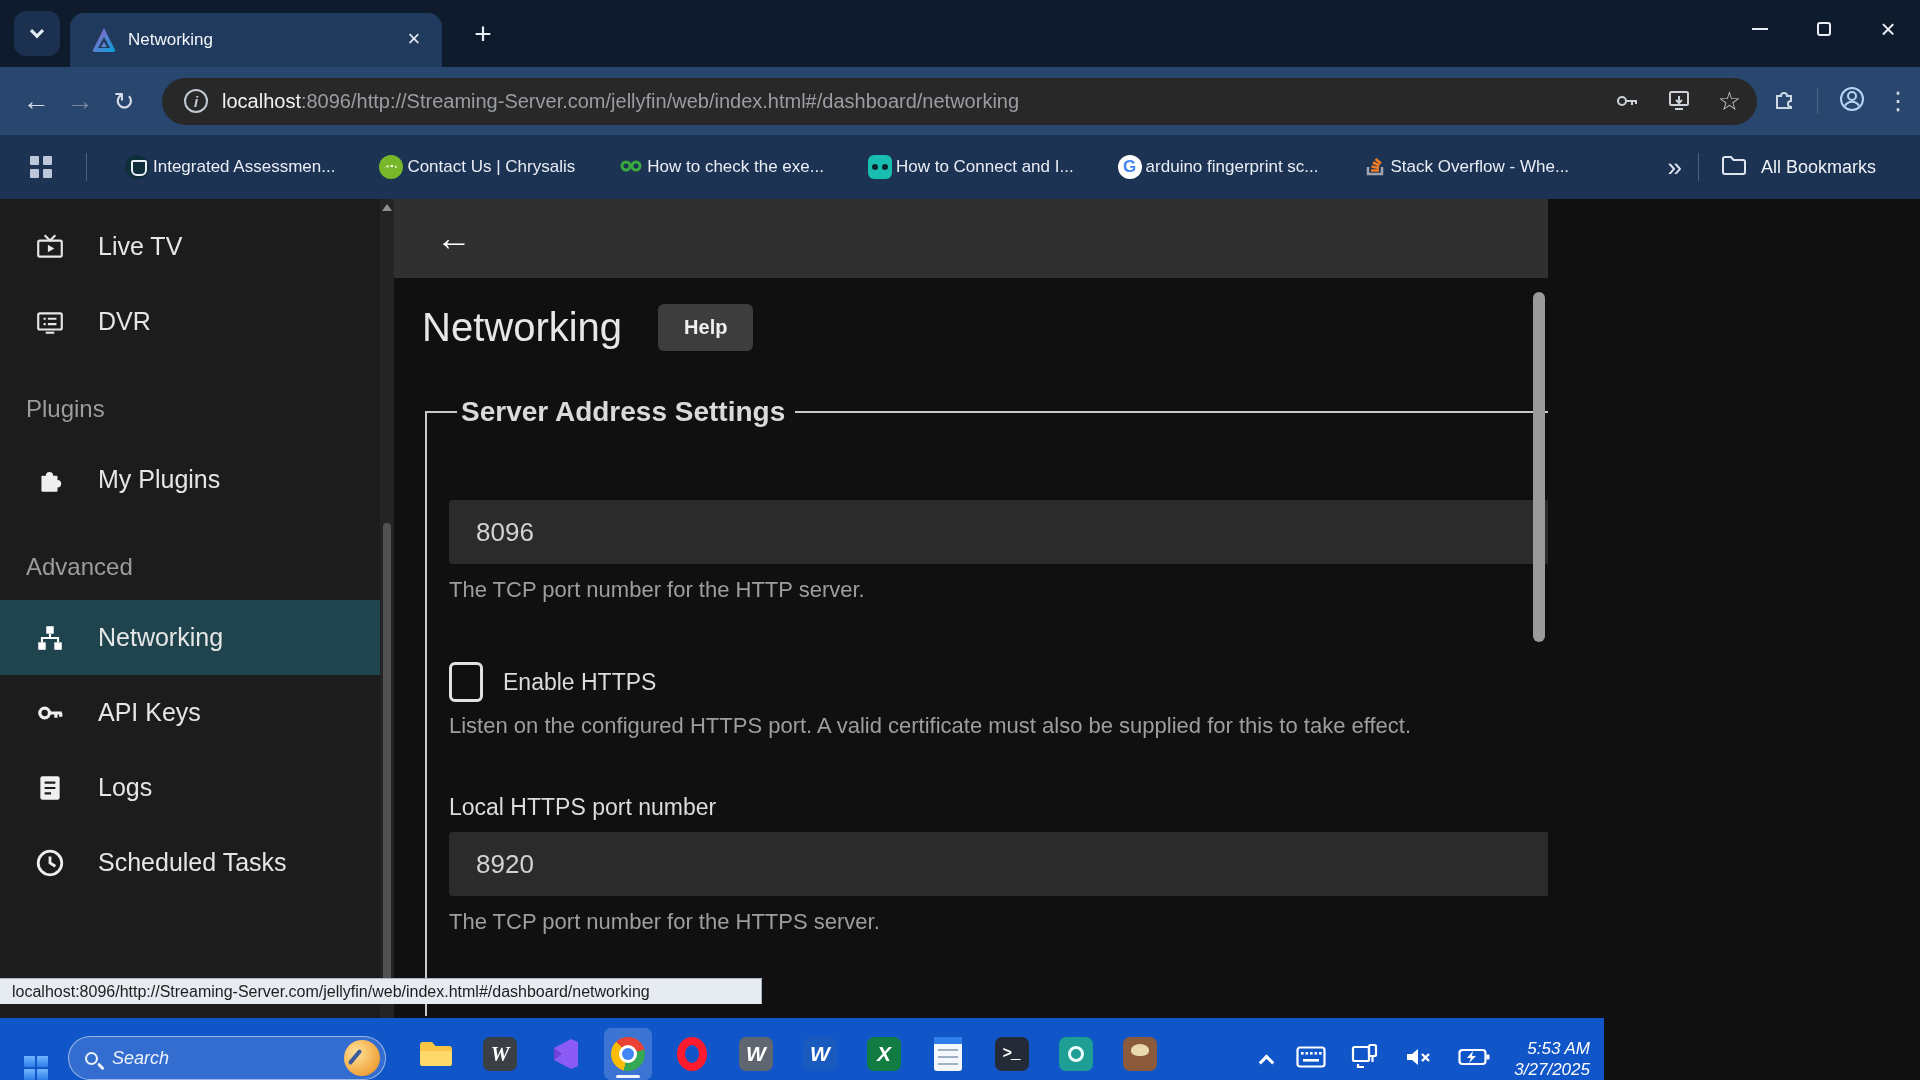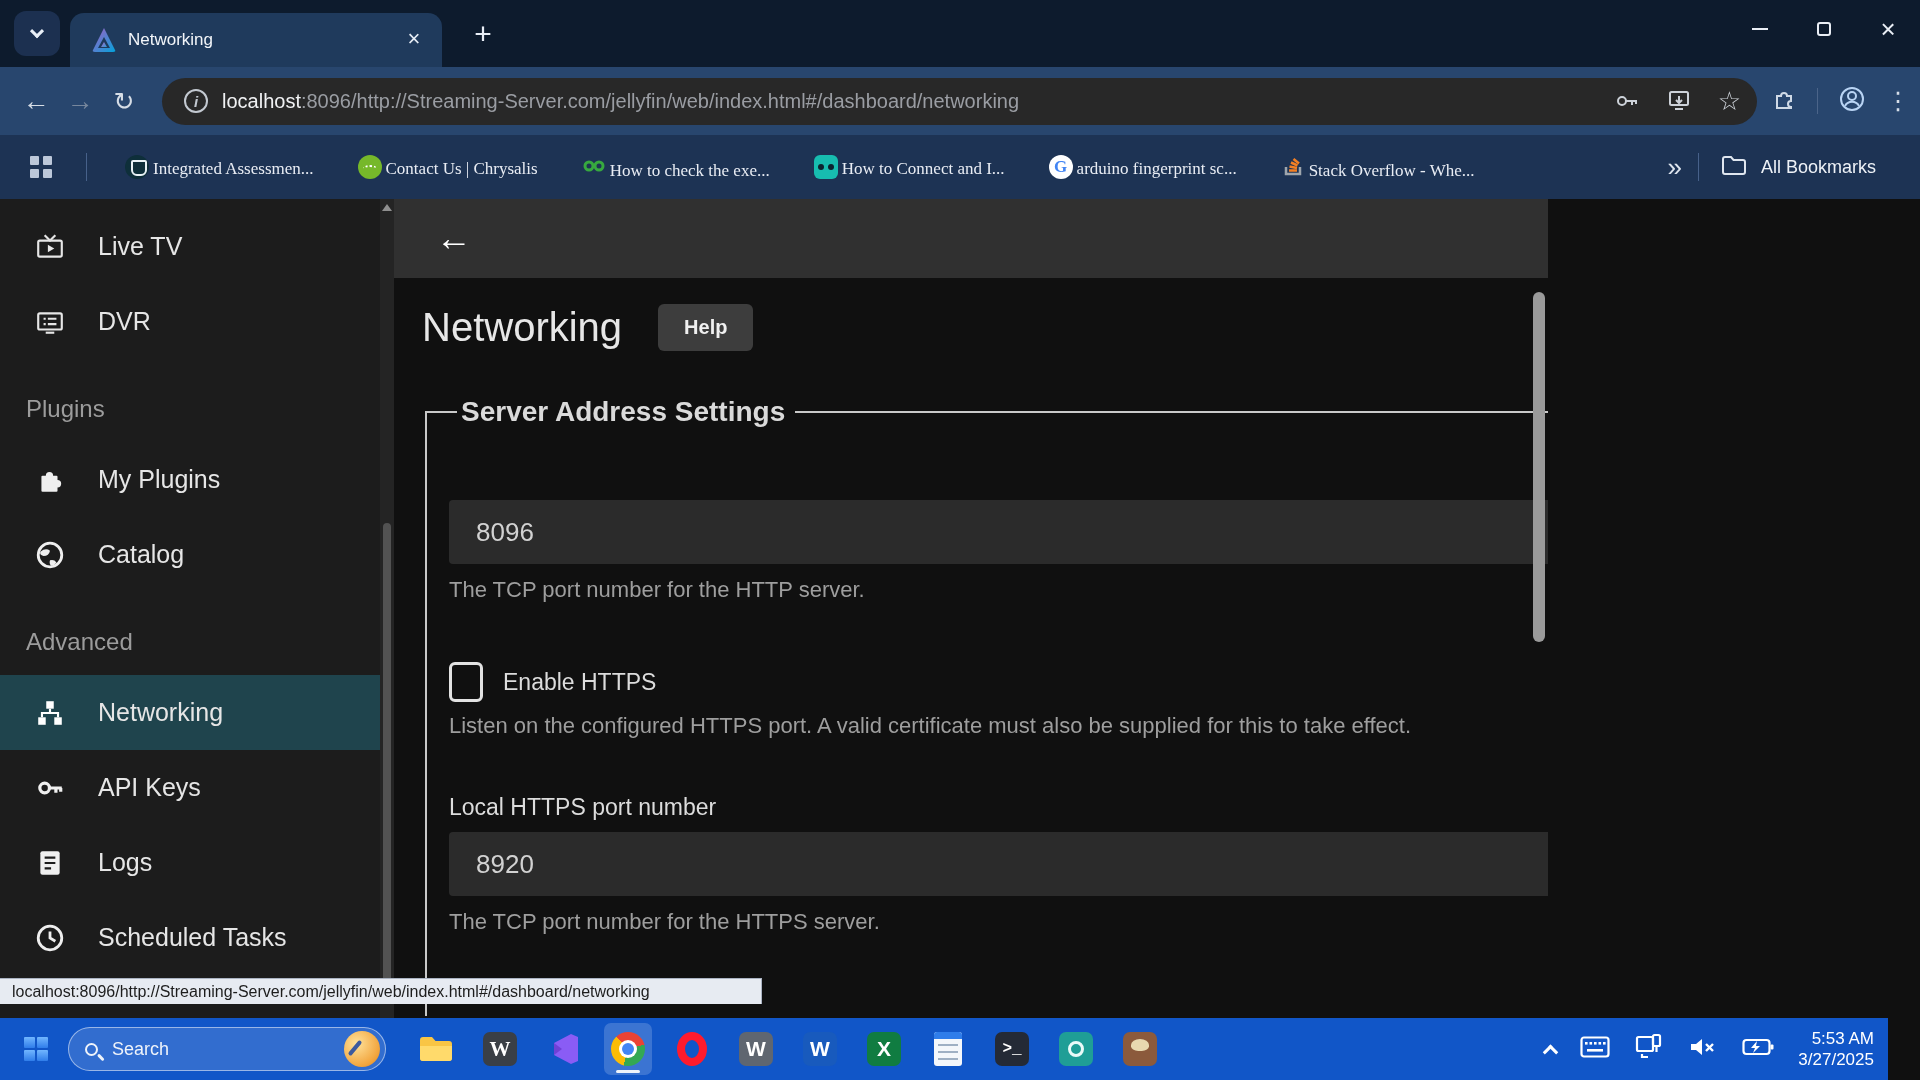--- a/index.html
+++ b/index.html
@@ -51,21 +51,21 @@
   .tbright { display:flex; align-items:center; gap:20px; margin-right:16px; }
   .tbdivider { width:1px; height:26px; background:#4b6档; background:#4b6489; }
   .kebab { color:#d6dee9; font-size:24px; letter-spacing:0; width:18px; text-align:center; }
 
   
   .bookmarks { position:absolute; top:135px; left:0; width:1920px; height:64px; background:#1d3354;
     display:flex; align-items:center; padding:0 18px; }
   .appsgrid { display:grid; grid-template-columns:9px 9px; grid-template-rows:9px 9px; gap:4px; margin:0 18px 0 12px; }
   .appsgrid span { background:#bcc8da; border-radius:1px; }
   .bmdiv { width:1px; height:28px; background:#47618a; margin:0 16px; }
-  .bm { display:flex; align-items:flex-end; gap:4px; margin:0 22px;font-family:Liberation Serif, serif; }
+  .bm { display:flex; align-items:center; gap:4px; margin:0 22px; }
   .bm-label { color:#e9edf4; font-size:17px; white-space:nowrap; }
   .fav { width:24px; height:24px; border-radius:50%; flex:none; position:relative; }
   .fav-iai { background:#0e2f3a; }
   .fav-iai::after { content:""; position:absolute; left:6px; top:5px; width:12px; height:12px;
     border:2px solid #e8f2f6; border-radius:2px 2px 6px 6px; }
   .fav-chry { background:#76b82a; }
   .fav-chry::after { content:""; position:absolute; left:5px; top:10px; width:14px; height:5px;
     border-radius:50%; border-top:2px dotted #fff; }
   .fav-robot { border-radius:6px; background:#17bdb0; }
   .fav-robot::before { content:""; position:absolute; left:4px; top:9px; width:6px; height:6px; background:#0c2430; border-radius:50%; }
@@ -109,22 +109,22 @@
   .chkbox { width:34px; height:40px; border:3px solid #e2e2e2; border-radius:6px; background:transparent; }
   .mt56 { margin-top:56px; } .mt12 { margin-top:12px; }
   .main-scroll { position:absolute; right:3px; top:93px; width:12px; height:350px; background:#9a9a9a; border-radius:6px; }
 
   
   .statusbubble { position:absolute; top:978px; left:0; width:762px; height:26px; background:#e7ebf2;
     color:#1d1d1d; font-size:16px; line-height:26px; padding:0 12px; border-top:1px solid #aab3c2;
     border-right:1px solid #aab3c2; white-space:nowrap; overflow:hidden; }
 
   
-  .taskbar { position:absolute; top:1018px; left:0; width:1888px; height:62px; background:#1156c8;
-    display:flex; align-items:center; }
+  .taskbar { position:absolute; top:1018px; left:0; width:1604px; height:62px; background:#1156c8;
+    display:flex; align-items:flex-end;font-style:italic; }
   .startbtn { display:grid; grid-template-columns:11px 11px; grid-template-rows:11px 11px; gap:2px; margin:0 20px 0 24px; }
   .startbtn span { background:linear-gradient(180deg,#71b6ff,#2f7dea); border-radius:1px; }
   .searchpill { width:318px; height:44px; border-radius:22px; background:rgba(255,255,255,0.14);
     border:1px solid rgba(255,255,255,0.5); display:flex; align-items:center; padding:0 5px 0 16px; }
   .mag { width:13px; height:13px; border:2.5px solid #eef3fa; border-radius:50%; position:relative; flex:none; }
   .mag::after { content:""; position:absolute; left:10px; top:11px; width:8px; height:2.5px; background:#eef3fa;
     transform:rotate(45deg); border-radius:2px; }
   .search-label { color:#eef3fa; font-size:18px; margin-left:14px; flex:1; }
   .pillbadge { width:36px; height:36px; border-radius:50%; background:radial-gradient(circle at 35% 35%, #ffe29a, #f2a43c 70%, #c97b1e); position:relative; }
   .pillbadge::after { content:""; position:absolute; left:9px; top:8px; width:4px; height:18px; background:#3d5a9e;
@@ -335,29 +335,20 @@
         <svg width="30" height="30" viewBox="0 0 28 28">
             <g fill="#efefef">
               <rect x="6" y="10" width="15" height="15" rx="1"></rect>
               <circle cx="13.5" cy="10" r="3.4"></circle>
               <circle cx="21" cy="17.5" r="3.4"></circle>
             </g>
           </svg>
       </span>
       <span class="lbl">My Plugins</span>
     </div>
-    <div class="sb-item">
-      <span class="sb-icon">
-        <svg width="30" height="30" viewBox="0 0 28 28">
-            <circle cx="14" cy="14" r="11" fill="none" stroke="#efefef" stroke-width="2.6"></circle>
-            <path fill="#efefef" d="M5 11 q5 -4 9 -1 q-1 5 -6 5 q-4 -1 -3 -4 z M14 19 q4 -1 6 2 q-2 3 -5 3 q-2 -2 -1 -5 z"></path>
-          </svg>
-      </span>
-      <span class="lbl">Catalog</span>
-    </div>
     <div class="sb-header" style="margin-top:22px;">Advanced</div>
     <div class="sb-item selected" style="margin-top:6px;">
       <span class="sb-icon">
         <svg width="30" height="30" viewBox="0 0 28 28">
             <g fill="#ffffff">
               <rect x="10.5" y="3" width="7" height="7"></rect>
               <rect x="3" y="18" width="7" height="7"></rect>
               <rect x="18" y="18" width="7" height="7"></rect>
             </g>
             <g fill="none" stroke="#ffffff" stroke-width="2">

